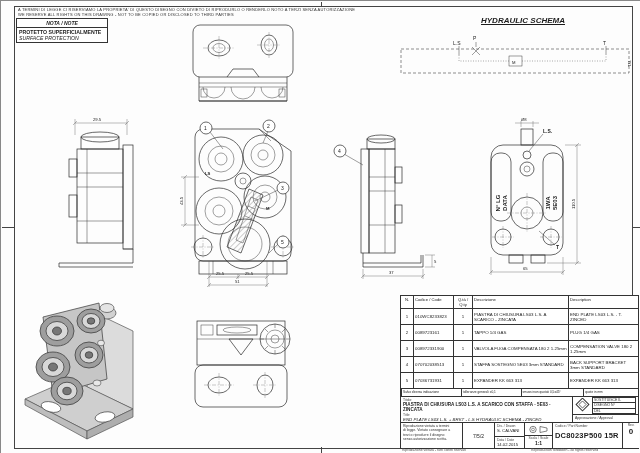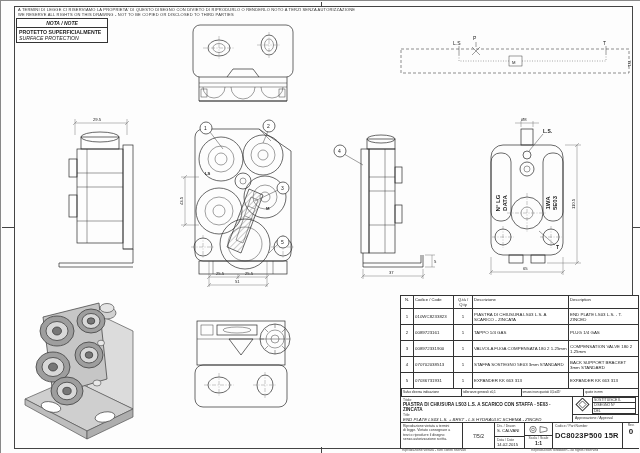--- a/index.html
+++ b/index.html
@@ -75,20 +75,21 @@
 
   <div class="abs tiny" style="left:17px;top:6px;width:420px;">A TERMINI DI LEGGE CI RISERVIAMO LA PROPRIETA' DI QUESTO DISEGNO CON DIVIETO DI RIPRODURLO O RENDERLO NOTO A TERZI SENZA AUTORIZZAZIONE</div>
   <div class="abs tiny" style="left:17px;top:11px;width:420px;">WE RESERVE ALL RIGHTS ON THIS DRAWING - NOT TO BE COPIED OR DISCLOSED TO THIRD PARTIES</div>
 
   <div class="abs" id="notebox">
     <div class="nb-title">NOTA / NOTE</div>
     <div class="nb-l1">PROTETTO SUPERFICIALMENTE</div>
     <div class="nb-l2">SURFACE PROTECTION</div>
   </div>
 
+  <div class="abs" id="hytitle">HYDRAULIC SCHEMA</div>
   <svg class="abs" style="left:396px;top:26px;" width="240" height="54" viewBox="0 0 240 54">
     <rect class="dsh" x="4" y="22" width="228" height="24"></rect>
     <text class="t5" x="56" y="18">L.S</text>
     <text class="t5" x="76" y="13">P</text>
     <text class="t5" x="206" y="18">T</text>
     <line class="lt" x1="62" y1="19" x2="62" y2="28"></line>
     <line class="lt" x1="209" y1="19" x2="209" y2="28"></line>
     <line class="lt" x1="79" y1="15" x2="79" y2="20"></line>
     <path class="lt" d="M75,20 l8,8 M83,20 l-8,8"></path>
     <polyline class="dot" points="62,28 62,34 112,34"></polyline>

